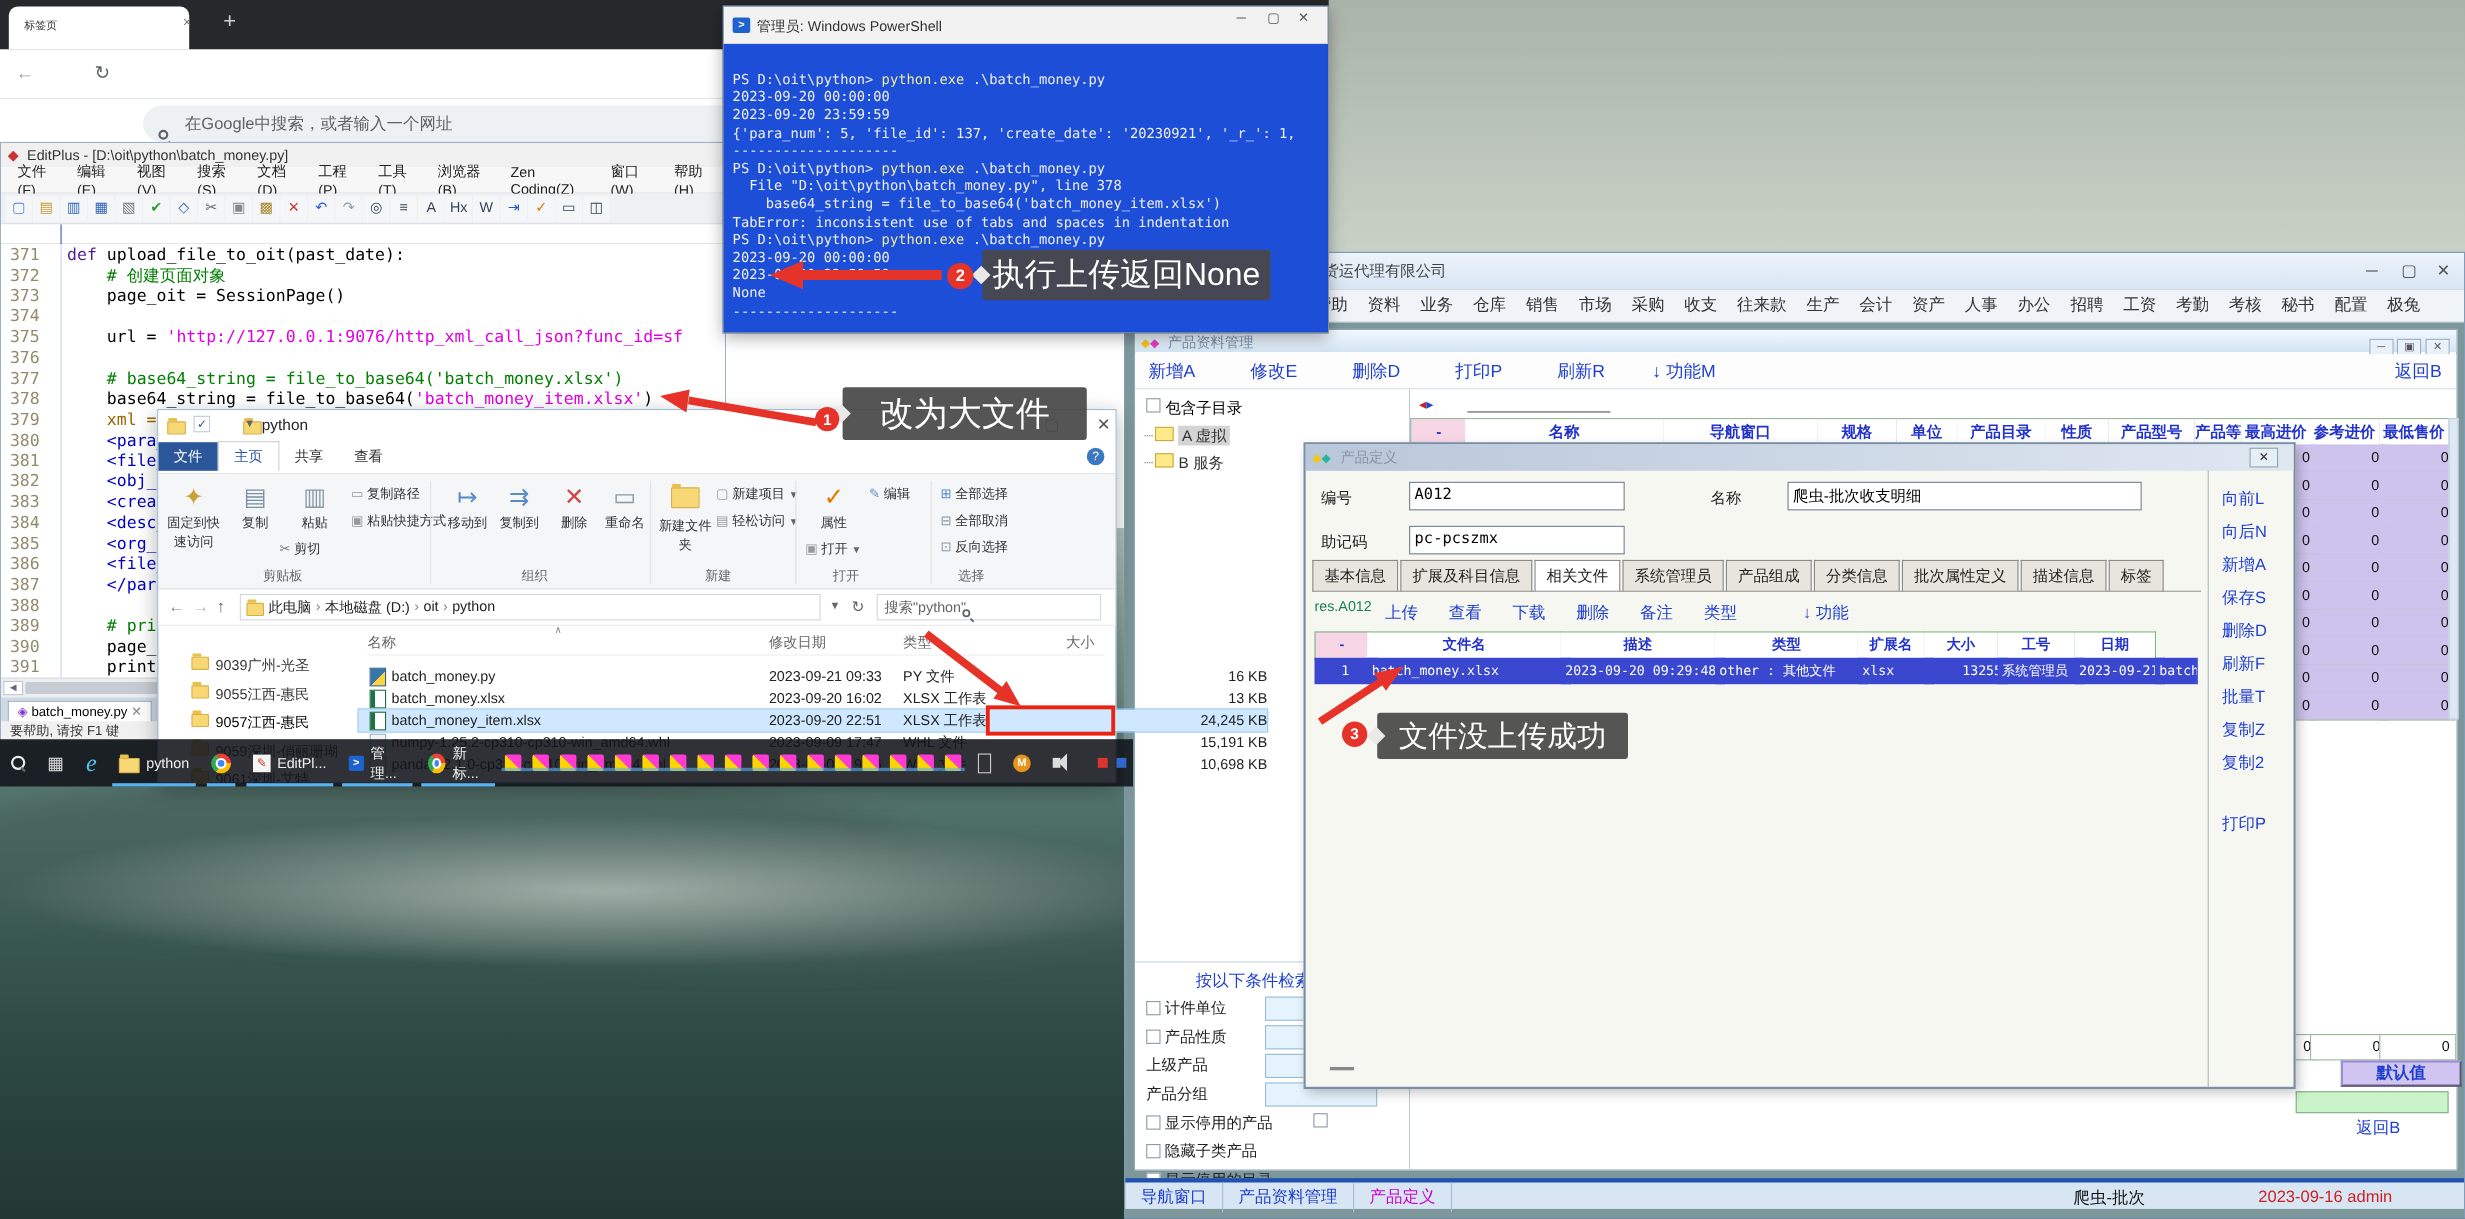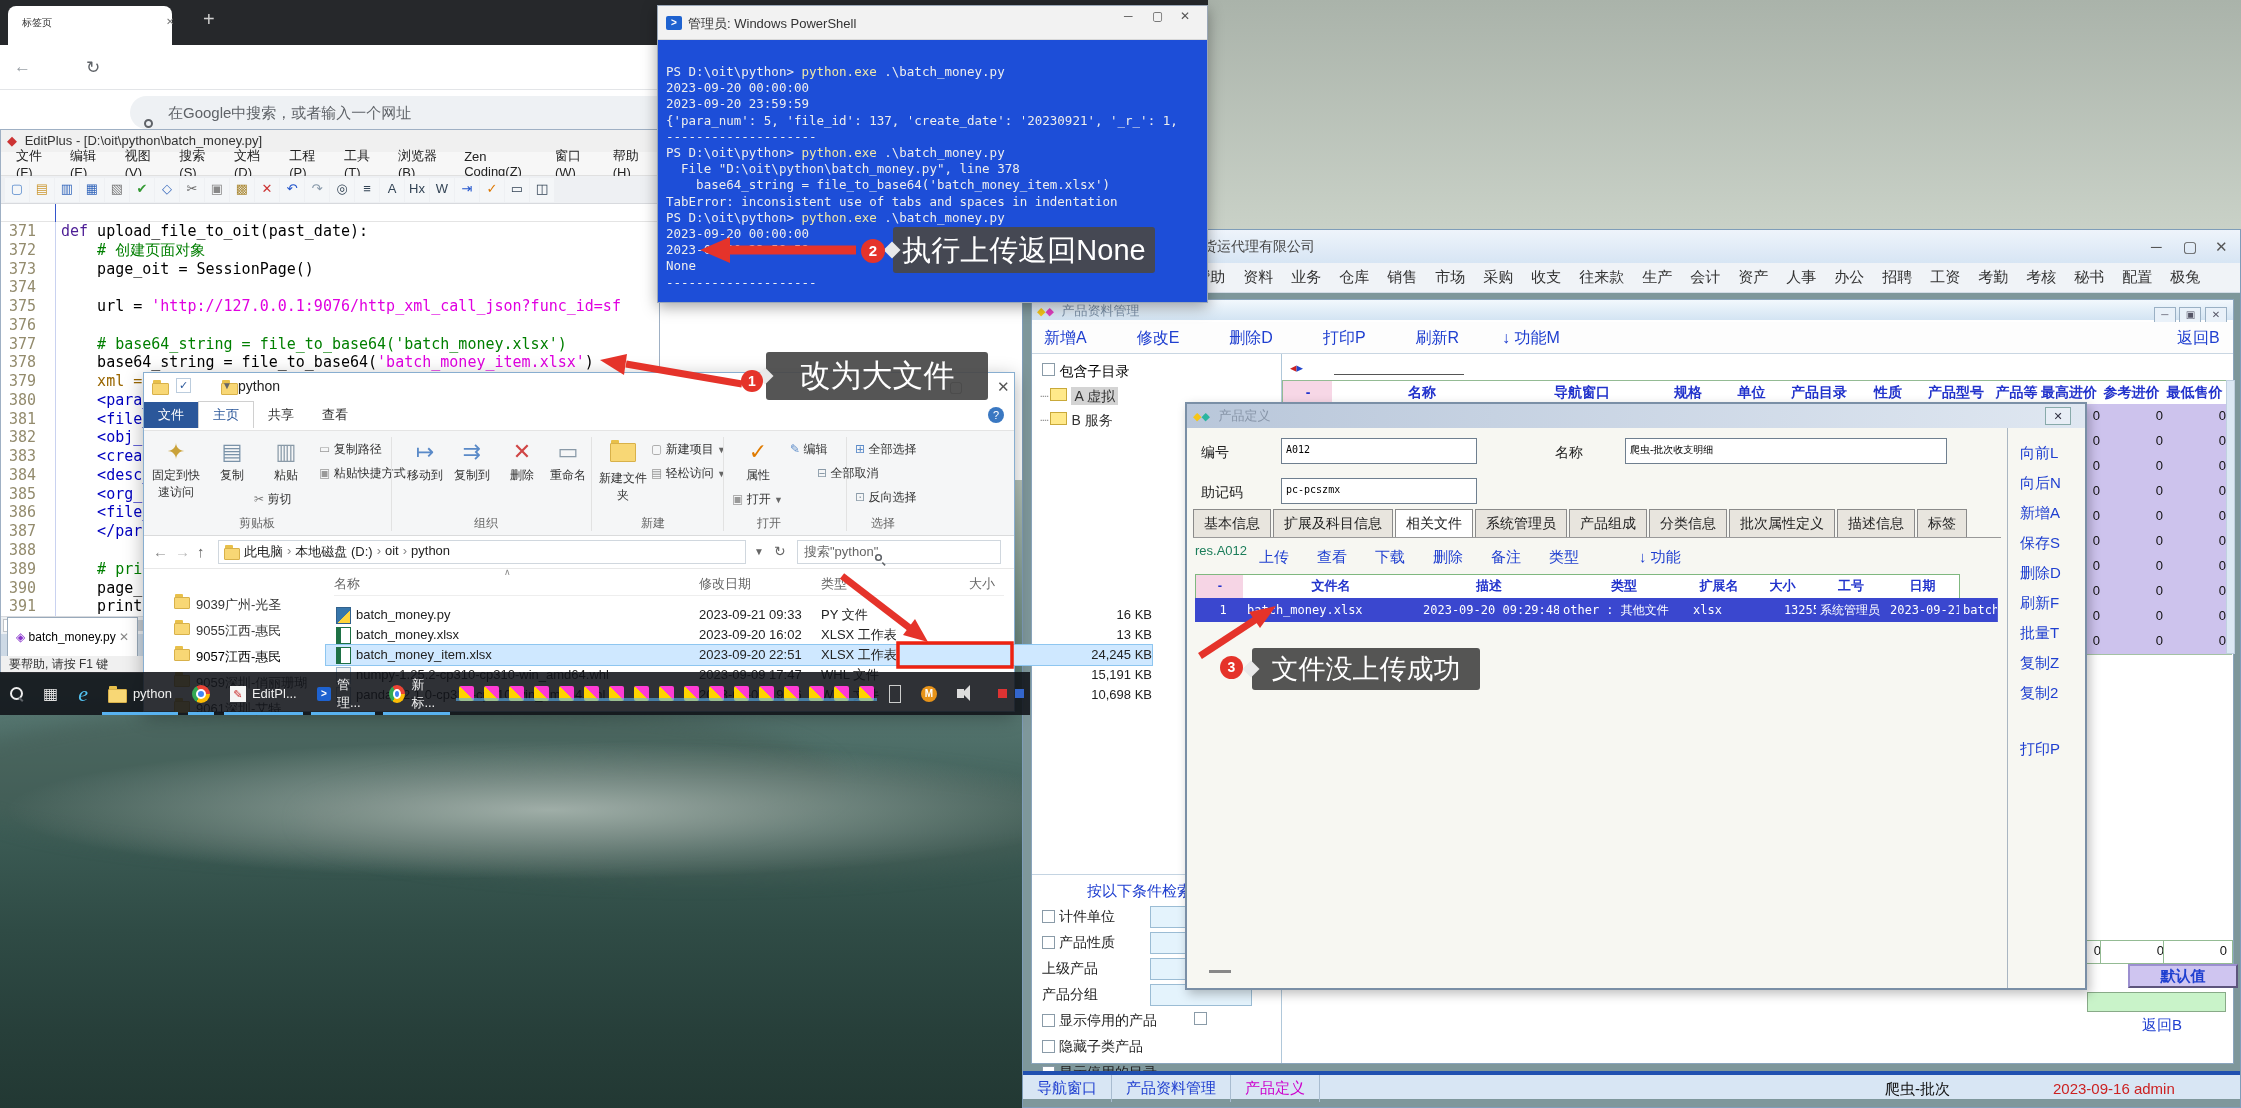--- a/index.html
+++ b/index.html
@@ -95,21 +95,21 @@
   .zc{position:absolute;height:25px;background:#cdc3ed;border-right:1px solid #a4c2a4;border-bottom:1px solid #a4c2a4;font-size:13px;text-align:right;padding-right:5px;line-height:24px;color:#111;}
   .sumc{position:absolute;height:22px;background:#fff;border:1px solid #94bb94;font-size:13px;text-align:right;padding-right:5px;line-height:20px;color:#111;}
   #statusrow{left:0;top:841px;right:0;height:28px;background:#d8e6f4;border-top:4px solid #2050b0;}
   .stab{display:inline-block;font-size:15px;color:#1f3fd0;padding:4px 14px;border-right:1px solid #a8bcd0;}
   .stab.on{color:#cc00cc;}
   
   #dlg{left:153px;top:102px;width:902px;height:588px;background:#f7f7f2;border:2px solid #7a8fa6;box-shadow:3px 4px 10px rgba(0,0,0,.25);}
   #dlgtitle{left:0;top:0;right:0;height:24px;background:linear-gradient(90deg,#b9c7da,#dfe7f1);font-size:13px;color:#8795a8;line-height:24px;}
   #dlgpanel{left:820px;top:24px;bottom:0;width:82px;border-left:1px solid #aab6c2;}
   .dlab{position:absolute;font-size:14px;color:#222;}
-  .dinput{position:absolute;height:24px;background:#fff;border:1px solid #6f7f8f;font-size:10px;line-height:22px;padding:0 4px;}
+  .dinput{position:absolute;height:24px;background:#fff;border:1px solid #6f7f8f;font-size:14px;line-height:22px;padding:0 4px;}
   .dtab{padding:5px 10px;border:1px solid #8a8a8a;border-bottom:none;background:#e8e5de;font-size:14px;color:#222;margin-right:2px;display:inline-block;}
   .dtab.on{background:#fff;}
   .fh{position:absolute;top:0;height:24px;border:1px solid #7fb87f;border-left:none;background:#fff;color:#2233cc;font-weight:bold;font-size:13px;text-align:center;line-height:22px;overflow:hidden;}
   .fc{position:absolute;top:0;height:24px;background:#3a47cf;color:#fff;font-size:12px;font-family:"DejaVu Sans Mono","Liberation Mono",monospace;line-height:24px;padding:0 4px;overflow:hidden;white-space:nowrap;border-right:1px solid #5560d8;}
   
   .ann-box{position:absolute;background:rgba(72,72,72,.93);color:#fff;border-radius:3px;text-align:center;z-index:31;}
   .ann-box::before{content:'';position:absolute;left:-7px;top:50%;width:12px;height:12px;background:#e9e9e9;transform:translateY(-50%) rotate(45deg);}
   .ann-c{position:absolute;background:#e5332a;border-radius:50%;color:#fff;font-weight:bold;text-align:center;z-index:32;}
 </style>
 </head>
@@ -211,21 +211,21 @@
       <div class="cl"><span class="no">388</span><span class="body">&nbsp;</span></div>
       <div class="cl"><span class="no">389</span><span class="body"><span class="tok-c">    # prin</span></span></div>
       <div class="cl"><span class="no">390</span><span class="body"><span class="tok-p">    page_c</span></span></div>
       <div class="cl"><span class="no">391</span><span class="body"><span class="tok-p">    print(</span></span></div>
     </div>
   <div id="ephs" class="L">
     <span class="L" style="left:2px;top:2px;font-size:10px;color:#667;border:1px solid #c0c4c8;background:#fff;padding:0 3px;">◄</span>
     <span class="L" style="left:22px;top:3px;width:130px;height:11px;background:#c6ccd2;border-radius:2px;"></span>
   </div>
   <div id="eptabs" class="L">
-    <span style="background:#fff;border:1px solid #9ab;border-bottom:none;font-size:12px;padding:12px 8px;margin-left:6px;">
+    <span style="background:#fff;border:1px solid #9ab;border-bottom:none;font-size:12px;padding:2px 8px;margin-left:6px;">
       <span style="color:#8833cc;">◈</span>
       <span>batch_money.py</span>
       <span style="color:#888;">✕</span>
     </span>
   </div>
   <div id="epstatus" class="L">要帮助, 请按 F1 键</div>
 </div>
 
 <div id="erp" class="L" style="z-index:4;">
   <div id="erptitle" class="L">
@@ -479,21 +479,21 @@
     <div class="rsmall" style="left:507px;top:10px;"><span style="color:#999;">▢</span> <span>新建项目</span> <span style="color:#666;font-size:9px;">▼</span></div>
     <div class="rsmall" style="left:507px;top:34px;"><span style="color:#999;">▤</span> <span>轻松访问</span> <span style="color:#666;font-size:9px;">▼</span></div>
     <div class="rgroup-label" style="left:497px;top:84px;">新建</div>
     <div class="rdiv" style="left:579px;top:6px;height:94px;"></div>
     <div class="rbig" style="left:588px;top:8px;"><span class="ic" style="color:#e07b00;">✓</span><span>属性</span></div>
     <div class="rsmall" style="left:646px;top:10px;"><span style="color:#5a8ac8;">✎</span> <span>编辑</span></div>
     <div class="rsmall" style="left:588px;top:60px;"><span style="color:#999;">▣</span> <span>打开</span> <span style="color:#666;font-size:9px;">▼</span></div>
     <div class="rgroup-label" style="left:613px;top:84px;">打开</div>
     <div class="rdiv" style="left:702px;top:6px;height:94px;"></div>
     <div class="rsmall" style="left:711px;top:10px;"><span style="color:#5a8ac8;">⊞</span> <span>全部选择</span></div>
-    <div class="rsmall" style="left:673px;top:34px;text-align:right;"><span style="color:#8a9aa8;">⊟</span> <span>全部取消</span></div>
+    <div class="rsmall" style="left:711px;top:34px;text-align:right;"><span style="color:#8a9aa8;">⊟</span> <span>全部取消</span></div>
     <div class="rsmall" style="left:711px;top:58px;"><span style="color:#8a9aa8;">⊡</span> <span>反向选择</span></div>
     <div class="rgroup-label" style="left:727px;top:84px;">选择</div>
   </div>
   <div class="L" style="left:0;top:163px;right:0;height:33px;background:#fff;border-bottom:1px solid #e8e8e8;">
     <span class="L" style="left:9px;top:7px;color:#888;font-size:15px;">←</span>
     <span class="L" style="left:31px;top:7px;color:#bbb;font-size:15px;">→</span>
     <span class="L" style="left:53px;top:7px;color:#666;font-size:15px;">↑</span>
     <div class="L" style="left:74px;top:4px;width:528px;height:24px;border:1px solid #d0d7de;display:flex;align-items:center;gap:4px;padding-left:5px;font-size:13px;color:#222;">
       <span class="fold" style="width:14px;height:10px;"></span>
       <span id="crumbs" style="display:flex;gap:4px;">

